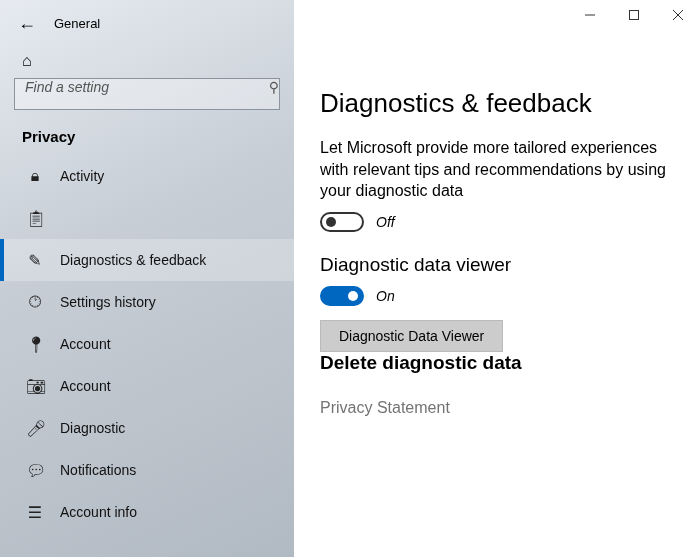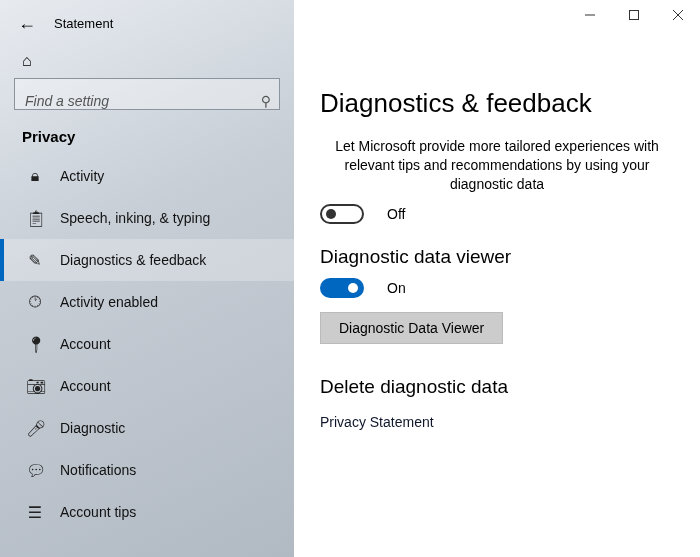--- a/index.html
+++ b/index.html
@@ -34,27 +34,27 @@
   .back-arrow { font-size: 18px; line-height: 1; }
   .home-row {
     padding: 12px 0 8px 22px;
   }
   .home-icon { font-size: 16px; }
   .search-wrap {
     padding: 0 14px 14px 14px;
   }
   .search {
     display: flex;
-    align-items: flex-end;
+    align-items: flex-start;
     justify-content: space-between;
     width: 100%;
     height: 32px;
     background: rgba(255,255,255,0.35);
     border: 1px solid #8b949e;
-    padding: 0 8px 0 10px;
+    padding: 0 0 0 10px;
   }
   .search input {
     border: none; background: transparent; outline: none;
     font-size: 14px; width: 100%; color: #555;
     font-style: italic;
   }
   .search input::placeholder { font-style: italic; color: #555; }
   .search-icon { color: #555; font-size: 14px; }
   .category {
     font-weight: 600;
@@ -101,29 +101,29 @@
     font-size: 12px; color: #333;
   }
   .tb-btn svg { display:block; }
   .page-title {
     font-size: 26px;
     font-weight: 400;
     margin-top: 60px;
     margin-bottom: 18px;
   }
   .desc {
-    font-size: 14px;
+    font-size: 16px;
     line-height: 1.35;
     margin-bottom: 10px;
     max-width: 360px;
-    text-align: center;
   }
   .toggle-row {
-    display: flex; align-items: center; gap: 23px;
+    display: flex; align-items: center; gap: 12px;
     margin-bottom: 22px;
+    font-style: italic;
   }
   .toggle {
     width: 44px; height: 20px;
     border: 2px solid #333;
     border-radius: 20px;
     position: relative;
     background: #fff;
   }
   .toggle .knob {
     width: 10px; height: 10px;
@@ -147,83 +147,82 @@
     margin-bottom: 10px;
   }
   .btn {
     background: #ccc;
     border: 1px solid #bbb;
     padding: 7px 18px;
     font-size: 14px;
     cursor: pointer;
   }
   .link {
-    color: #0f172a;
-    font-size: 14px;
-    margin-top: 6px;
+    color: #737373;
+    font-size: 16px;
+    margin-top: 15px;
     display: inline-block;
   }
 </style>
 </head>
 <body>
 
 <div class="window">
 
   <div class="sidebar">
     <div class="top-row">
       <span class="back-arrow">←</span>
-      <span>Statement</span>
+      <span>General</span>
     </div>
     <div class="home-row">
       <span class="home-icon">⌂</span>
     </div>
     <div class="search-wrap">
       <div class="search">
         <input type="text" placeholder="Find a setting" style="">
         <span class="search-icon">⚲</span>
       </div>
     </div>
     <div class="category">Privacy</div>
 
     <div class="nav">
       <div class="nav-item">
         <span class="nav-icon">🔒︎</span>
         <span>Activity</span>
       </div>
       <div class="nav-item">
         <span class="nav-icon">📋︎</span>
-        <span>Speech, inking, &amp; typing</span>
       </div>
       <div class="nav-item selected">
         <span class="nav-icon">✎</span>
         <span>Diagnostics &amp; feedback</span>
       </div>
       <div class="nav-item">
         <span class="nav-icon">🕐︎</span>
-        <span>Activity enabled</span>
+        <span>Settings history</span>
       </div>
       <div class="nav-item">
         <span class="nav-icon">📍︎</span>
         <span>Account</span>
       </div>
       <div class="nav-item">
         <span class="nav-icon">📷︎</span>
         <span>Account</span>
       </div>
       <div class="nav-item">
         <span class="nav-icon">🎤︎</span>
         <span>Diagnostic</span>
       </div>
       <div class="nav-item">
         <span class="nav-icon">💬︎</span>
         <span>Notifications</span>
       </div>
       <div class="nav-item">
         <span class="nav-icon">☰</span>
-        <span>Account tips</span>
+        <span>Account info</span>
       </div>
     </div>
   </div>
 
   <div class="main">
     <div class="titlebar-controls">
       <div class="tb-btn">
         <svg width="10" height="10">
             <line x1="0" y1="5" x2="10" y2="5" stroke="#333" stroke-width="1"></line>
           </svg>
@@ -253,19 +252,19 @@
 
     <h2 class="section-h">Diagnostic data viewer</h2>
     <div class="toggle-row" style="margin-bottom:14px;">
       <div class="toggle on">
           <div class="knob"></div>
         </div>
       <span class="toggle-label">On</span>
     </div>
     <button class="btn">Diagnostic Data Viewer</button>
 
-    <h2 class="section-h" style="margin-top:32px;">Delete diagnostic data</h2>
+    <h2 class="section-h" style="font-weight:bold;">Delete diagnostic data</h2>
     <a class="link">Privacy Statement</a>
 
     
   </div>
 
 </div>
 
 </body></html>

